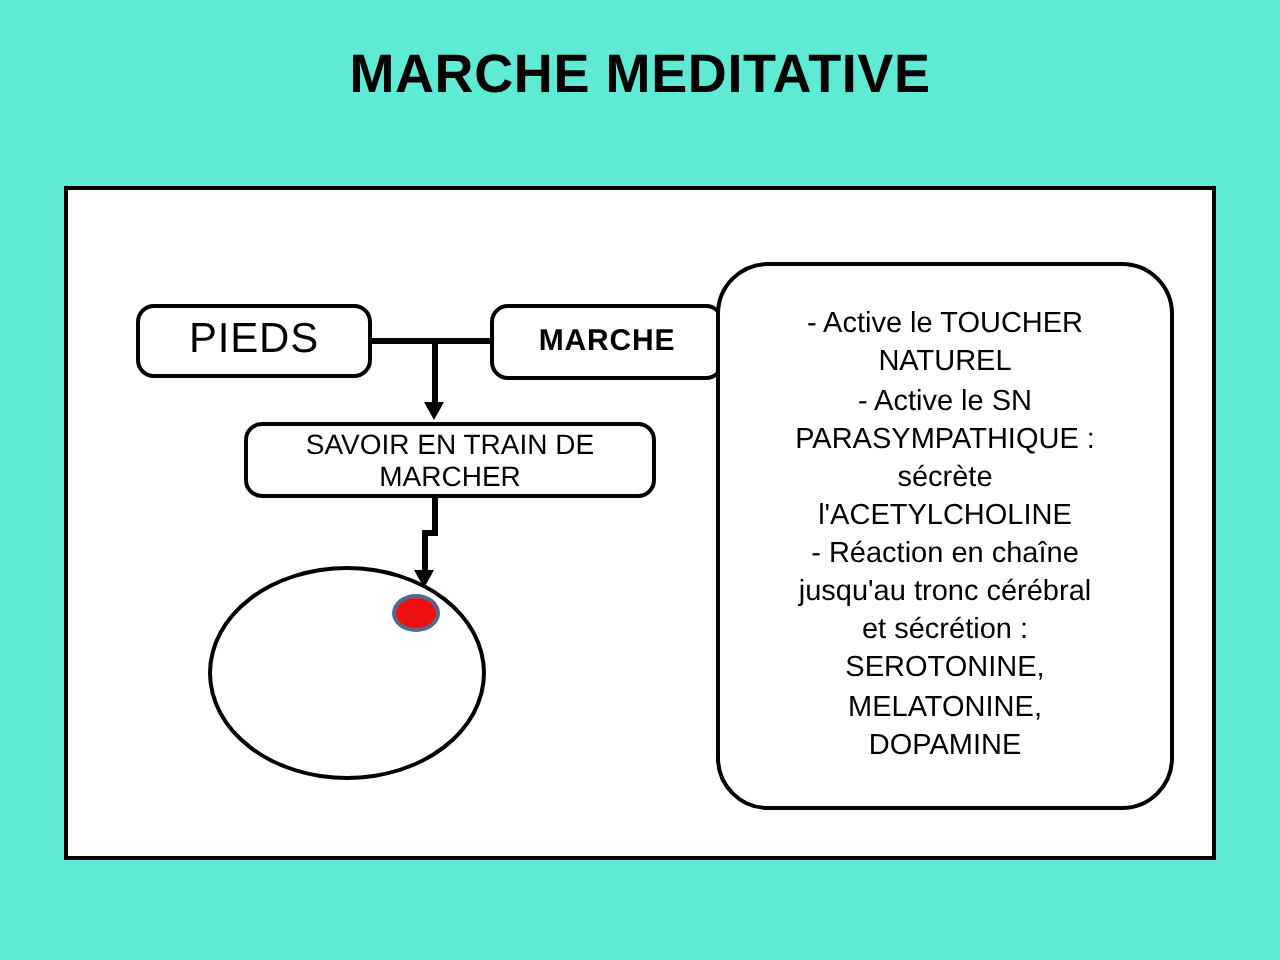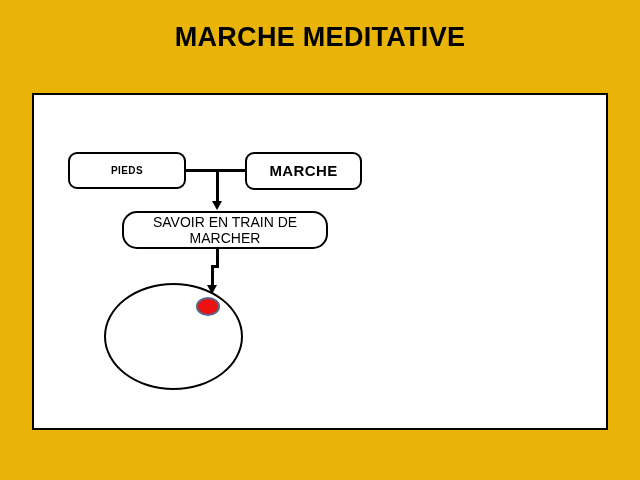--- a/index.html
+++ b/index.html
@@ -10,21 +10,21 @@
     width: 640px;
     height: 480px;
     background: #ffffff;
     font-family: "Liberation Sans", sans-serif;
     overflow: hidden;
   }
   #slide {
     position: relative;
     width: 640px;
     height: 480px;
-    background: #eab308;
+    background: #5eead4;
   }
 
   
   #slide-title {
     position: absolute;
     left: 0;
     top: 22px;
     width: 640px;
     text-align: center;
     font-size: 27px;
@@ -59,22 +59,22 @@
     text-align: center;
     color: #000000;
     line-height: 1.15;
   }
 
   #box-pieds {
     left: 68px;
     top: 152px;
     width: 118px;
     height: 37px;
-    font-size: 10px;
-    font-weight: bold;
+    font-size: 21px;
+    font-weight: normal;
     letter-spacing: 0.4px;
   }
 
   #box-marche {
     left: 245px;
     top: 152px;
     width: 117px;
     height: 38px;
     font-size: 15px;
     font-weight: bold;
@@ -82,21 +82,20 @@
   }
 
   #box-savoir {
     left: 122px;
     top: 211px;
     width: 206px;
     height: 38px;
     font-size: 14px;
     font-weight: normal;
     padding: 0 24px;
-    border-radius: 15px;
   }
 
   
   #info-panel {
     position: absolute;
     left: 358px;
     top: 131px;
     width: 229px;
     height: 274px;
     box-sizing: border-box;
@@ -230,14 +229,28 @@
     <span>MARCHE</span>
   </div>
 
   <div id="box-savoir" class="rbox">
     <span>SAVOIR EN TRAIN DE MARCHER</span>
   </div>
 
   <div id="head-ellipse"></div>
   <div id="red-dot"></div>
 
+  <div id="info-panel">
+    <div id="info-text">- Active le TOUCHER
+NATUREL
+- Active le SN
+PARASYMPATHIQUE :
+sécrète
+l'ACETYLCHOLINE
+- Réaction en chaîne
+jusqu'au tronc cérébral
+et sécrétion :
+SEROTONINE,
+MELATONINE,
+DOPAMINE</div>
+  </div>
 
 </div>
 
 </body></html>

